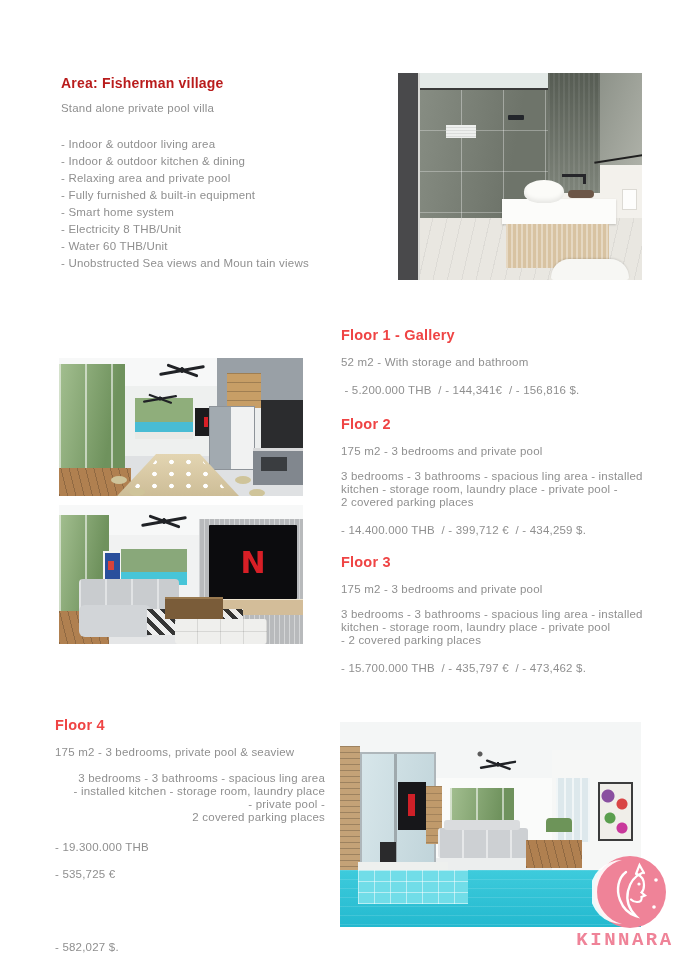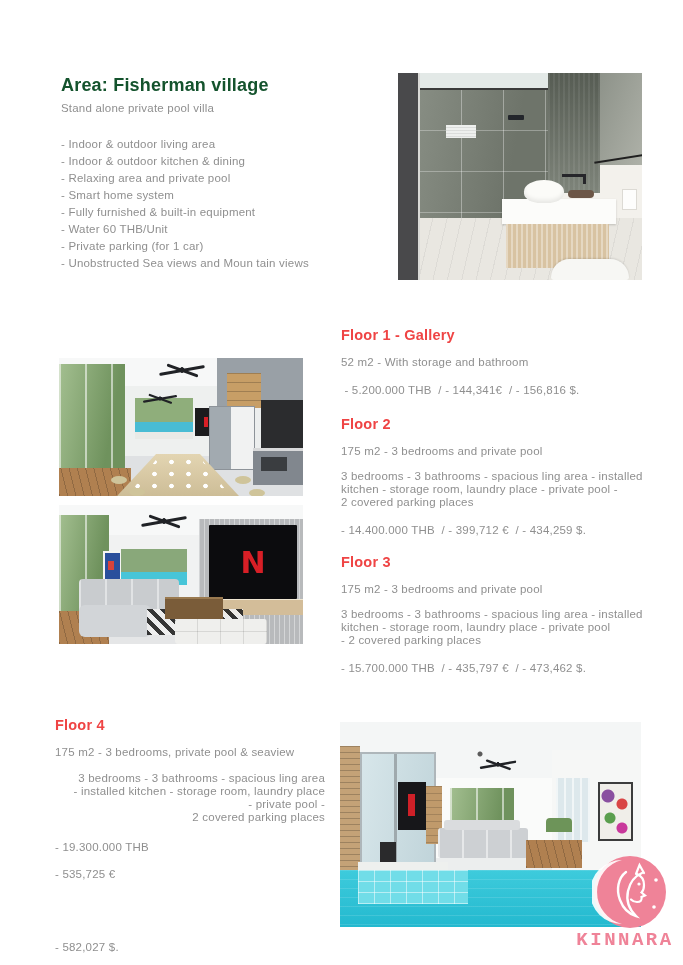--- a/index.html
+++ b/index.html
@@ -1,20 +1,20 @@
 <!DOCTYPE html>
 <html><head>
 <meta charset="utf-8">
 <style>
   html,body{margin:0;padding:0;background:#ffffff;}
   .page{position:relative;width:683px;height:965px;background:#fff;overflow:hidden;
         font-family:"Liberation Sans","DejaVu Sans",sans-serif;}
   .abs{position:absolute;}
   
-  .h-area{font-size:18px;font-weight:700;color:#14532d;letter-spacing:.2px;}
+  .h-area{font-size:14px;font-weight:700;color:#b91c1c;letter-spacing:.2px;}
   .body-txt{font-size:11.5px;color:#8f8f8f;letter-spacing:.2px;}
   .feature-list{font-size:11.5px;color:#8f8f8f;line-height:17px;letter-spacing:.2px;}
   .h-floor{font-size:14.5px;font-weight:700;color:#ef4444;letter-spacing:.2px;}
   .desc{white-space:pre-line;line-height:13px;}
   .price{white-space:pre-wrap;}
   
   .render{overflow:hidden;background:#eceeee;}
   .render *{position:absolute;}
   
   .bth-ceil{left:20px;top:0;right:0;height:15px;background:#e3e9e7;border-bottom:2px solid #3a3a3a;}
@@ -155,24 +155,24 @@
 <body>
 
 <div class="page">
 
   <div class="abs h-area" style="left:61px;top:75px;">Area: Fisherman village</div>
   <div class="abs body-txt" style="left:61px;top:102px;">Stand alone private pool villa</div>
   <div class="abs feature-list" style="left:61px;top:136px;width:280px;">
       <div>- Indoor &amp; outdoor living area</div>
       <div>- Indoor &amp; outdoor kitchen &amp; dining</div>
       <div>- Relaxing area and private pool</div>
+      <div>- Fully furnished &amp; built-in equipment</div>
       <div>- Smart home system</div>
-      <div>- Fully furnished &amp; built-in equipment</div>
+      <div>- Electricity 8 THB/Unit</div>
       <div>- Water 60 THB/Unit</div>
-      <div>- Private parking (for 1 car)</div>
       <div>- Unobstructed Sea views and Moun  tain views</div>
     </div>
 
   <div class="abs render" style="left:398px;top:73px;width:244px;height:207px;">
     <div class="bth-ceil"></div>
     <div class="bth-mirror"></div>
     <div class="bth-rwall"></div>
     <div class="bth-floor"></div>
     <div class="bth-shower"></div>
     <div class="bth-towel"></div>

